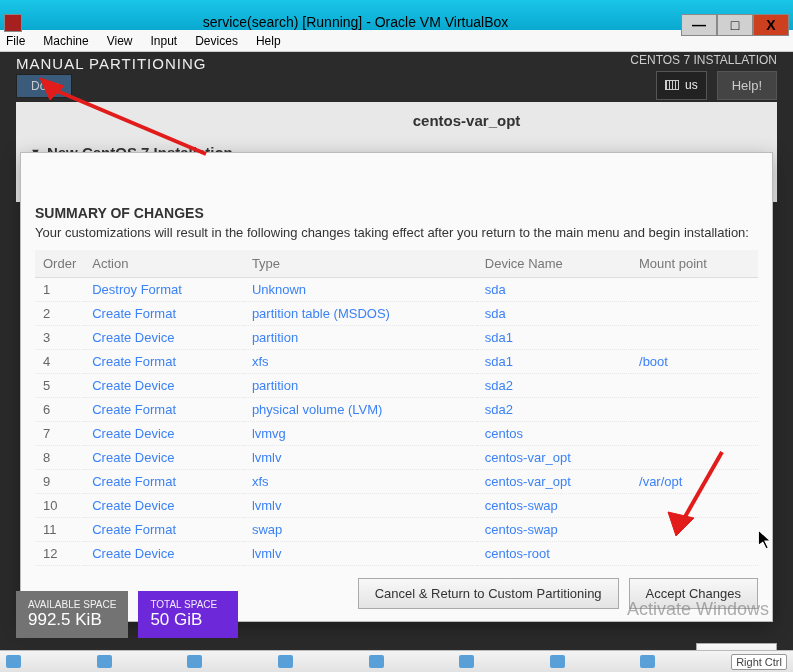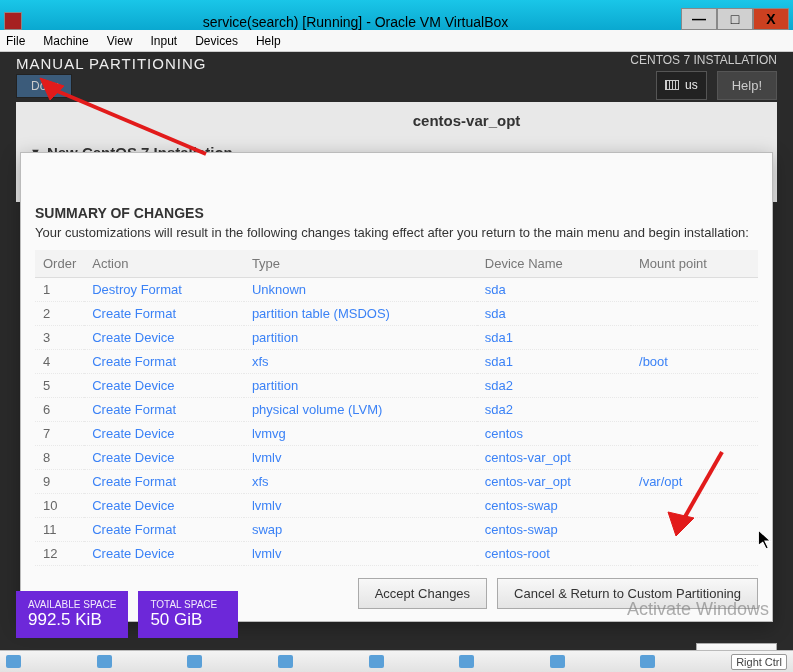--- a/index.html
+++ b/index.html
@@ -1,19 +1,19 @@
 <!DOCTYPE html>
 <html><head>
 <meta charset="utf-8">
 <style>
 * { box-sizing: border-box; margin: 0; padding: 0; }
 body { font-family: "Segoe UI", Tahoma, sans-serif; font-size: 13px; background: #f0f0f0; width: 793px; height: 672px; overflow: hidden; position: relative; }
 
 
-.titlebar { background: linear-gradient(#1ac6e8, #0aa8d0); height: 30px; display: flex; align-items: flex-end; padding: 0 4px; position: relative; }
+.titlebar { background: linear-gradient(#1ac6e8, #0aa8d0); height: 30px; display: flex; align-items: flex-start; padding: 14px 4px; position: relative; }
 .vb-icon { width: 18px; height: 18px; background: #a62020; border: 1px solid #888; margin-right: 8px; display: inline-block; }
 .titlebar-title { flex: 1; text-align: center; color: #000; font-size: 14px; }
 .win-controls { display: flex; }
 .win-btn { width: 36px; height: 22px; background: #d0d0d0; border: 1px solid #888; display: flex; align-items: center; justify-content: center; font-size: 14px; font-weight: bold; }
 .win-btn.close { background: #cc4020; color: #000; }
 
 
 .vb-menu { background: #f8f8f8; height: 22px; display: flex; align-items: center; padding: 0 6px; gap: 18px; font-size: 12px; border-bottom: 1px solid #ccc; }
 .vb-menu span { cursor: default; }
 
@@ -44,21 +44,21 @@
 .destroy { color: #c0392b; }
 .create { color: #1a8a3a; }
 .dialog-btns { display: flex; justify-content: flex-end; gap: 10px; padding: 12px 14px; }
 .dlg-btn { background: linear-gradient(#f8f8f8,#e4e4e4); border: 1px solid #aaa; padding: 7px 16px; font-size: 13px; color: #333; }
 
 
 .bottom-bar { position: absolute; left: 16px; right: 16px; bottom: 12px; display: flex; align-items: center; gap: 10px; }
 .space-box { padding: 8px 12px; color: #fff; font-size: 11px; min-width: 100px; }
 .space-box .lbl { font-size: 10px; opacity: 0.9; }
 .space-box .val { font-size: 17px; }
-.avail { background: #6d28d9; }
+.avail { background: #737373; }
 .total { background: #6d28d9; }
 .storage-link { color: #1a4fa0; text-decoration: underline; font-size: 13px; margin-left: 4px; }
 .reset-btn { margin-left: auto; background: linear-gradient(#f8f8f8,#e0e0e0); border: 1px solid #aaa; padding: 6px 14px; font-size: 13px; }
 
 
 .watermark { position: absolute; right: 24px; bottom: 30px; color: rgba(120,120,120,0.6); font-size: 18px; pointer-events: none; }
 
 
 .hostbar { position: absolute; bottom: 0; left: 0; right: 0; height: 22px; background: linear-gradient(#f4f4f4,#e2e2e2); border-top: 1px solid #bbb; display: flex; align-items: center; justify-content: space-between; gap: 18px; padding: 0 6px; font-size: 11px; color: #444; }
 .hostbar .ic { width: 15px; height: 13px; background: #5aa0d8; border-radius: 2px; display: inline-block; }
@@ -219,22 +219,22 @@
           <tr>
             <td class="order">12</td>
             <td class="create">Create Device</td>
             <td>lvmlv</td>
             <td>centos-root</td>
             <td></td>
           </tr>
         </tbody>
     </table>
     <div class="dialog-btns">
+      <button class="dlg-btn">Cancel &amp; Return to Custom Partitioning</button>
       <button class="dlg-btn">Accept Changes</button>
-      <button class="dlg-btn">Cancel &amp; Return to Custom Partitioning</button>
     </div>
   </div>
 
   <div class="bottom-bar">
     <div class="space-box avail">
       <div class="lbl">AVAILABLE SPACE</div>
       <div class="val">992.5 KiB</div>
     </div>
     <div class="space-box total">
       <div class="lbl">TOTAL SPACE</div>

